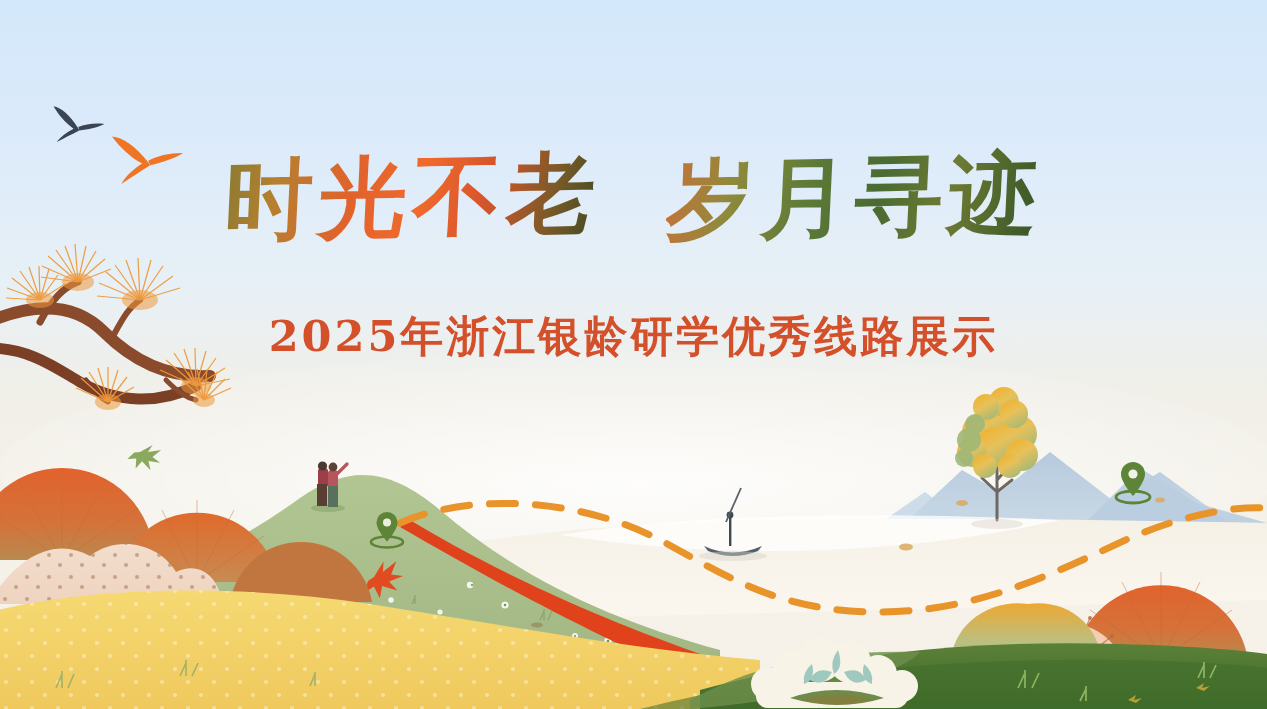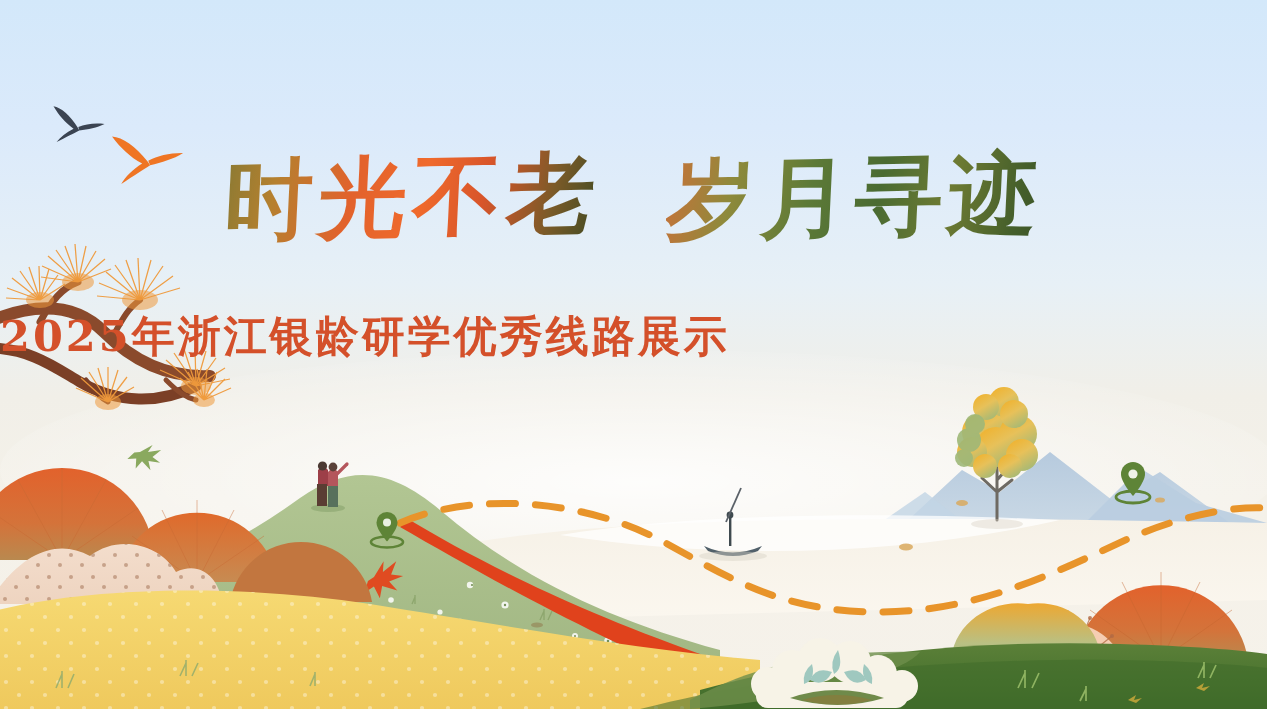--- a/index.html
+++ b/index.html
@@ -26,21 +26,21 @@
     transform:skewX(-4deg) rotate(-1.2deg);
   }
   .title-b{
     margin-left:62px;
     background:linear-gradient(100deg,#c9713a 0%,#8e8a3b 18%,#5d7a37 38%,#4a6b32 56%,#6e7b33 74%,#455f2b 92%,#3c5428 100%);
     -webkit-background-clip:text;background-clip:text;color:transparent;
     -webkit-text-fill-color:transparent;
     transform:skewX(-4deg) rotate(-1.2deg);
   }
   #subtitle{
-    position:absolute;left:0;top:308px;width:1267px;text-align:left;
+    position:absolute;left:0;top:308px;width:1267px;text-align:center;
   }
   #subtitle .sub-text{
     display:inline-block;font-family:"DejaVu Serif",serif;font-weight:700;
     font-size:43px;letter-spacing:3px;color:#d4502a;
   }
 </style>
 </head>
 <body>
 
 <div id="poster">

